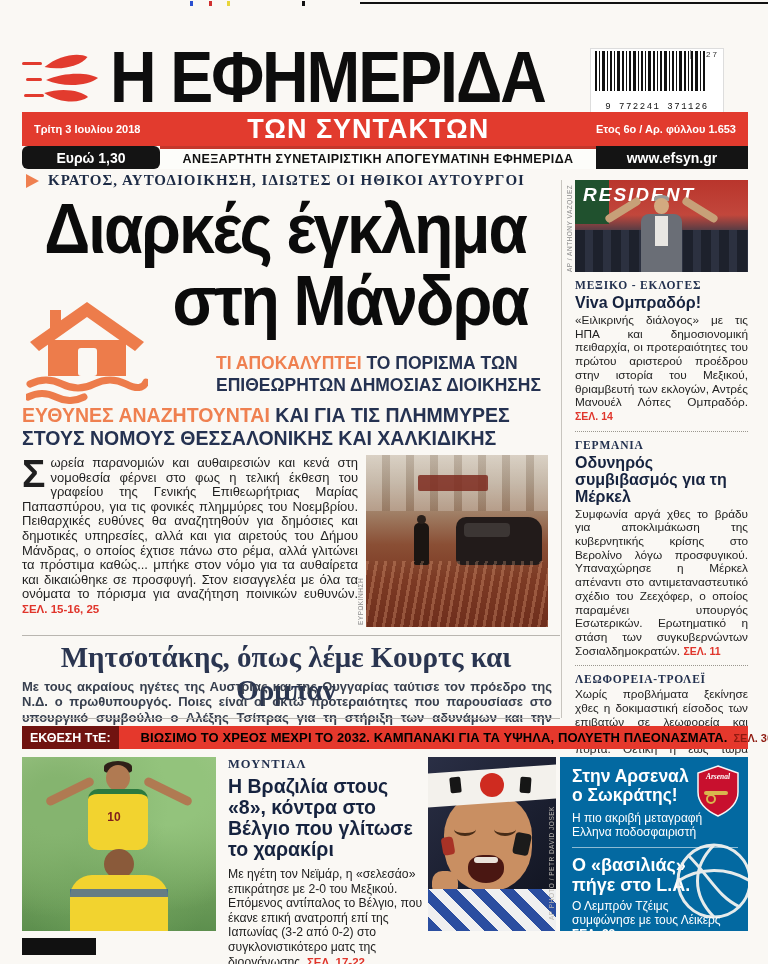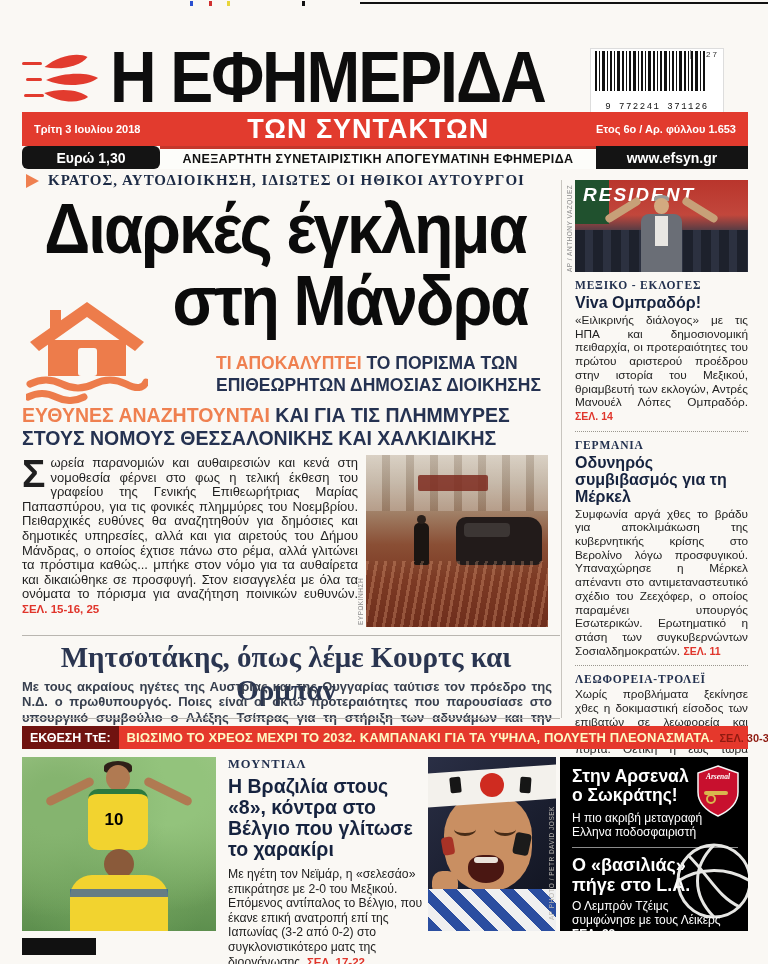--- a/index.html
+++ b/index.html
@@ -100,37 +100,37 @@
   .s-headline{font-size:16px;font-weight:800;color:#16233f;line-height:17px;margin-top:3px;}
   .s-body{font-size:11.8px;line-height:13.7px;color:#222;text-align:justify;margin-top:3px;}
   .s-body .pref{font-size:10.5px;}
   .dotted{border-top:1px dotted #9a978f;margin-top:7px;}
 
   
   .banner{position:absolute;left:22px;right:20px;top:726px;height:23px;background:#e5382c;
     display:flex;align-items:center;}
   .banner .blabel{background:#701310;color:#fff;font-size:12.5px;font-weight:900;height:100%;
     display:flex;align-items:center;padding:0 8px;white-space:nowrap;}
-  .banner .btext{color:#fef9c3;font-size:13px;font-weight:900;padding-left:8px;letter-spacing:.1px;white-space:nowrap;}
+  .banner .btext{color:#000000;font-size:13px;font-weight:900;padding-left:22px;letter-spacing:.1px;white-space:nowrap;}
   .banner .bref{color:#8e1a10;font-size:11px;font-weight:900;margin-left:6px;white-space:nowrap;}
 
   
   .photo-brazil{position:absolute;left:22px;top:757px;width:194px;height:174px;overflow:hidden;
     background:
       radial-gradient(circle at 18% 28%,#85b46f 0 14%,rgba(0,0,0,0) 55%),
       radial-gradient(circle at 75% 18%,#93c37c 0 18%,rgba(0,0,0,0) 60%),
       radial-gradient(circle at 48% 62%,#6d9f5a 0 28%,rgba(0,0,0,0) 70%),
       linear-gradient(180deg,#a6cb8e 0%,#7ba964 55%,#5d8f4e 100%);}
   .pb-arm{position:absolute;width:52px;height:9px;background:#b07a52;border-radius:5px;top:30px;}
   .pb-arm.l{left:22px;transform:rotate(-26deg);}
   .pb-arm.r{right:22px;transform:rotate(26deg);}
   .pb-head{position:absolute;left:84px;top:8px;width:24px;height:26px;background:#b07a52;border-radius:50%;}
   .pb-hair{position:absolute;left:82px;top:4px;width:28px;height:12px;background:#2e2018;border-radius:50% 50% 20% 20%;}
   .pb-torso{position:absolute;left:66px;top:32px;width:60px;height:56px;background:#f2d32f;border-radius:10px;border-top:5px solid #2c7a3f;}
-  .pb-num{position:absolute;left:0;right:8px;top:16px;text-align:center;font-size:17px;font-weight:800;color:#000000;}
+  .pb-num{position:absolute;left:0;right:8px;top:16px;text-align:center;font-size:12px;font-weight:800;color:#7f1d1d;}
   .pb-head2{position:absolute;left:82px;top:92px;width:30px;height:30px;background:#8a5a3a;border-radius:50%;}
   .pb-torso2{position:absolute;left:48px;top:118px;width:98px;height:60px;background:#f2d32f;border-radius:22px 22px 0 0;}
   .pb-band2{position:absolute;left:48px;top:132px;width:98px;height:8px;background:#2a59a8;opacity:.7;}
 
   .sports-text{position:absolute;left:228px;top:757px;width:196px;}
   .sp-kicker{font-family:"Liberation Serif",serif;font-size:12.5px;font-weight:600;color:#23314f;letter-spacing:1px;}
   .sp-headline{font-size:19.5px;font-weight:800;color:#16233f;line-height:21px;margin-top:4px;}
   .sp-body{font-size:12.2px;line-height:14.6px;color:#222;margin-top:7px;text-align:left;}
 
   .photo-fan{position:absolute;left:428px;top:757px;width:128px;height:174px;overflow:hidden;
@@ -145,21 +145,21 @@
   .fan-eye.l{left:26px;}
   .fan-eye.r{left:66px;}
   .fan-paint-r{position:absolute;left:86px;top:76px;width:16px;height:22px;background:#1b1b1b;border-radius:4px;transform:rotate(12deg);}
   .fan-paint-l{position:absolute;left:14px;top:80px;width:12px;height:18px;background:#a83226;border-radius:4px;transform:rotate(-10deg);}
   .fan-mouth{position:absolute;left:40px;top:98px;width:36px;height:28px;background:#4a1712;border-radius:50% 50% 60% 60%;}
   .fan-mouth:before{content:"";position:absolute;left:6px;top:2px;width:24px;height:6px;background:#e9e2da;border-radius:3px;}
   .fan-scarf{position:absolute;left:0;right:0;bottom:0;height:42px;
     background:repeating-linear-gradient(45deg,#2b4ea0 0 10px,#f0f0f0 10px 20px);}
   .fan-fist{position:absolute;left:4px;bottom:34px;width:26px;height:26px;background:#c98f62;border-radius:40%;}
 
-  .promo-box{position:absolute;left:560px;top:757px;width:188px;height:174px;background:#000000;
+  .promo-box{position:absolute;left:560px;top:757px;width:188px;height:174px;background:#0369a1;
     box-sizing:border-box;padding:10px 10px 8px 12px;color:#fff;overflow:hidden;}
   .promo1-headline{font-size:17.5px;font-weight:800;line-height:19px;width:126px;}
   .promo1-sub{font-size:12px;line-height:14px;margin-top:6px;width:150px;}
   .promo-div{border-top:1px solid rgba(255,255,255,.55);margin:8px 0 7px 0;}
   .promo2-headline{font-size:18px;font-weight:800;line-height:20px;width:150px;}
   .promo2-sub{font-size:12px;line-height:14px;margin-top:4px;width:150px;position:relative;z-index:2;}
   .promo2-sub .p2ref{font-weight:800;}
   .arsenal-crest{position:absolute;right:8px;top:8px;}
   .basketball{position:absolute;right:-6px;bottom:6px;z-index:1;}
 

